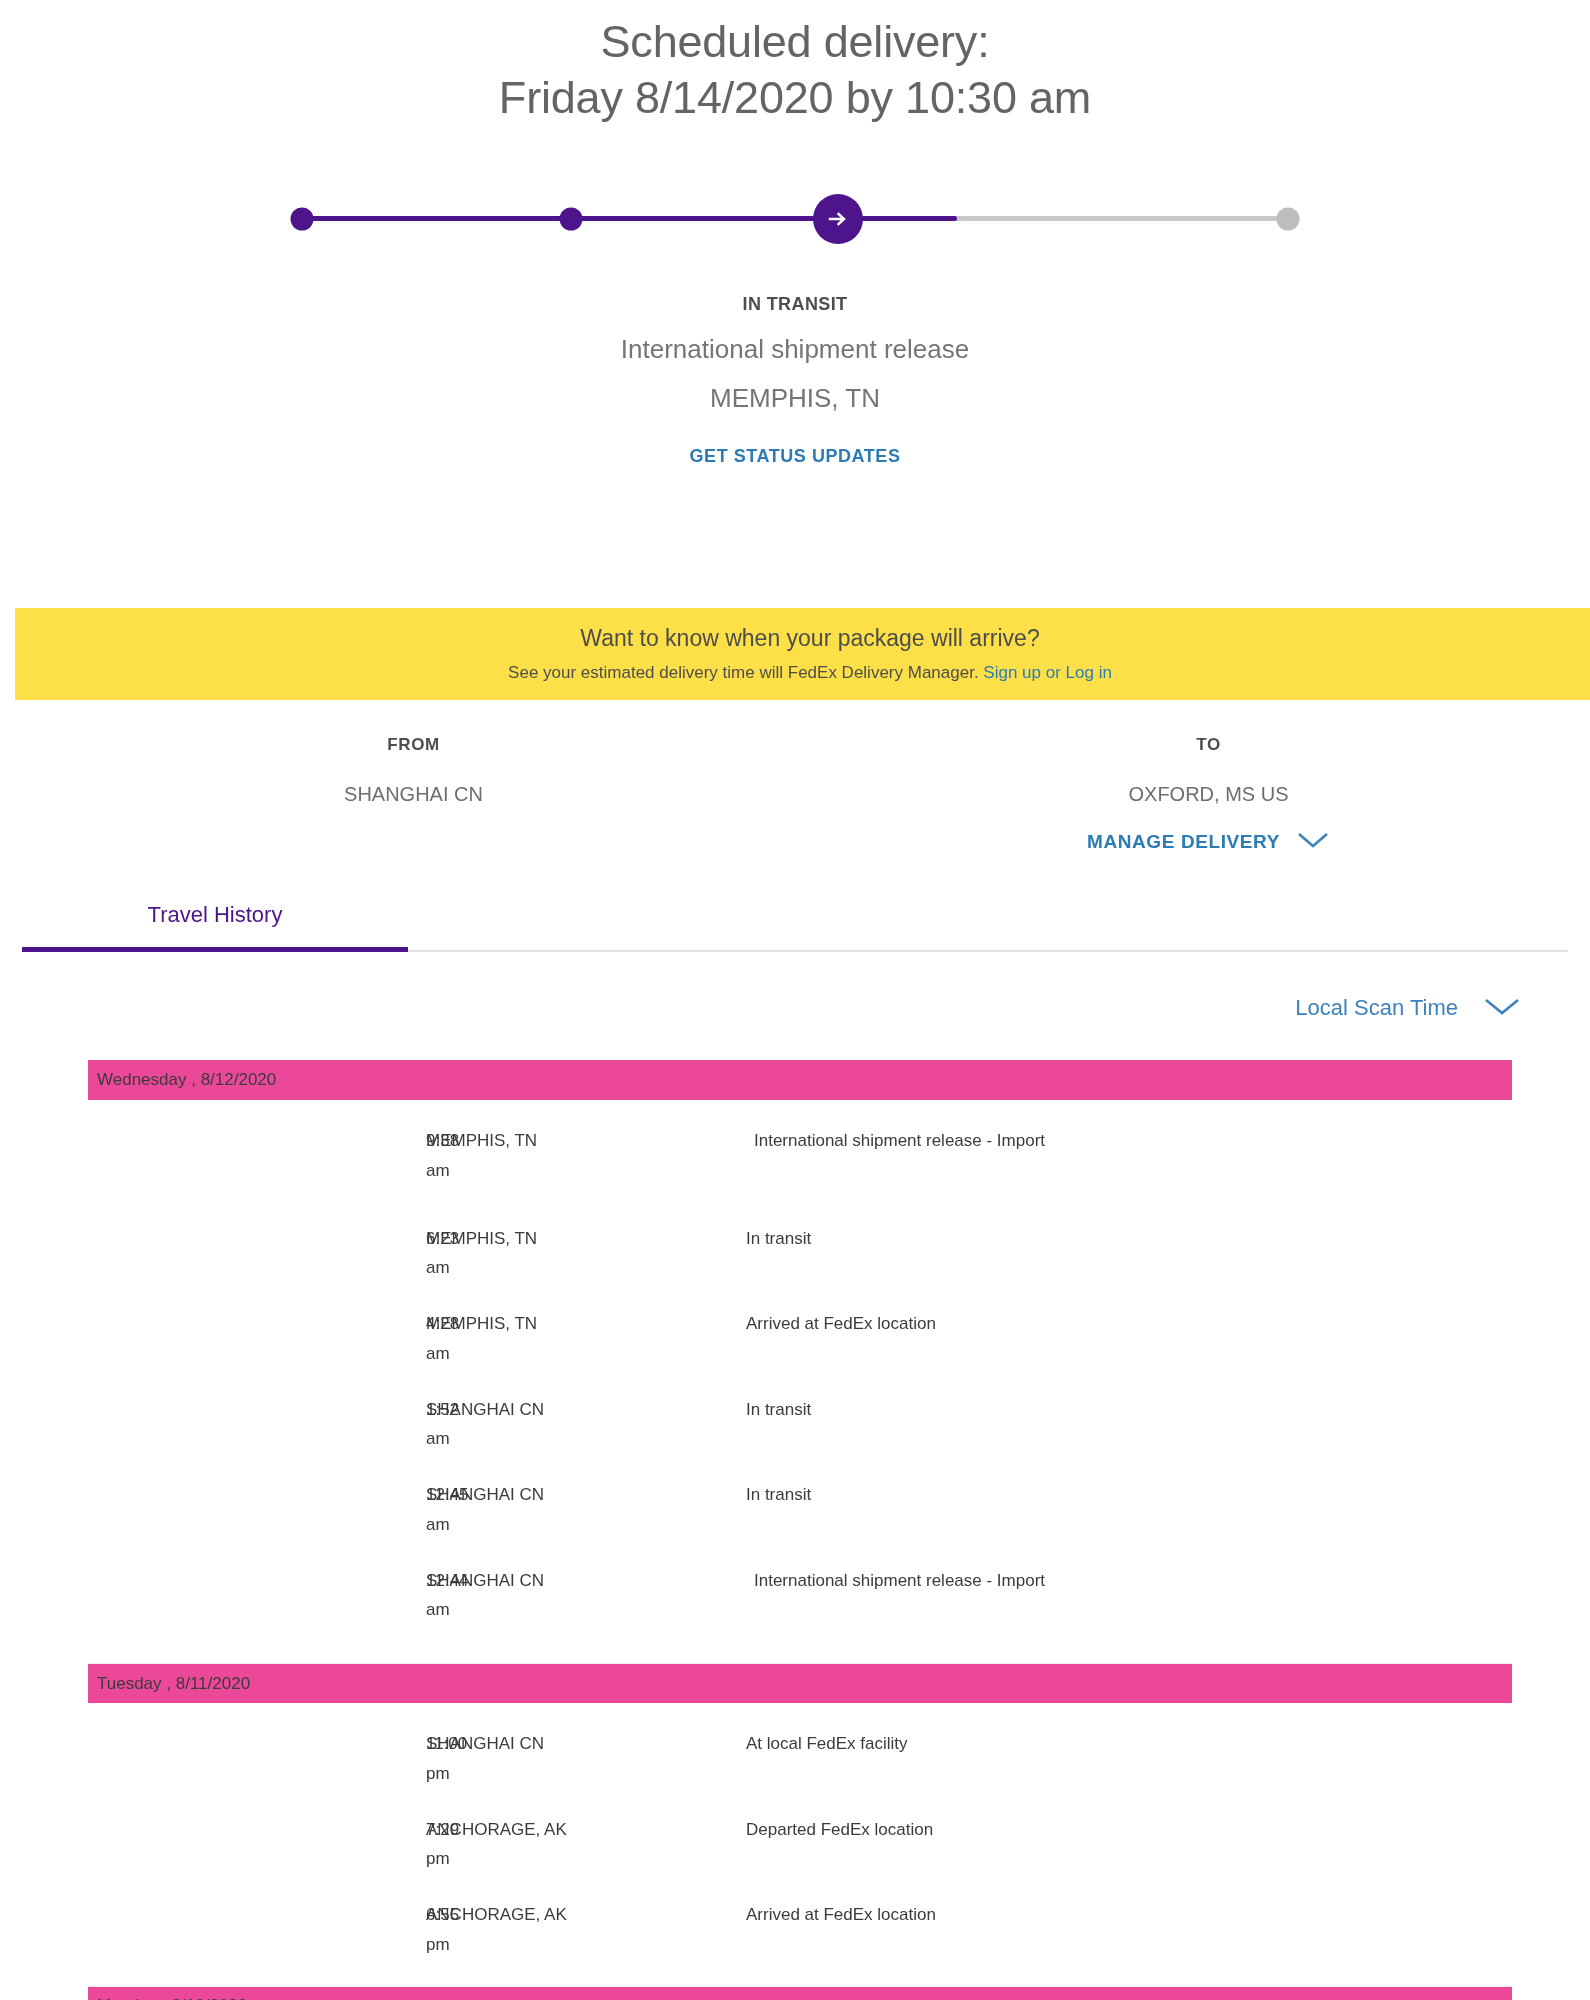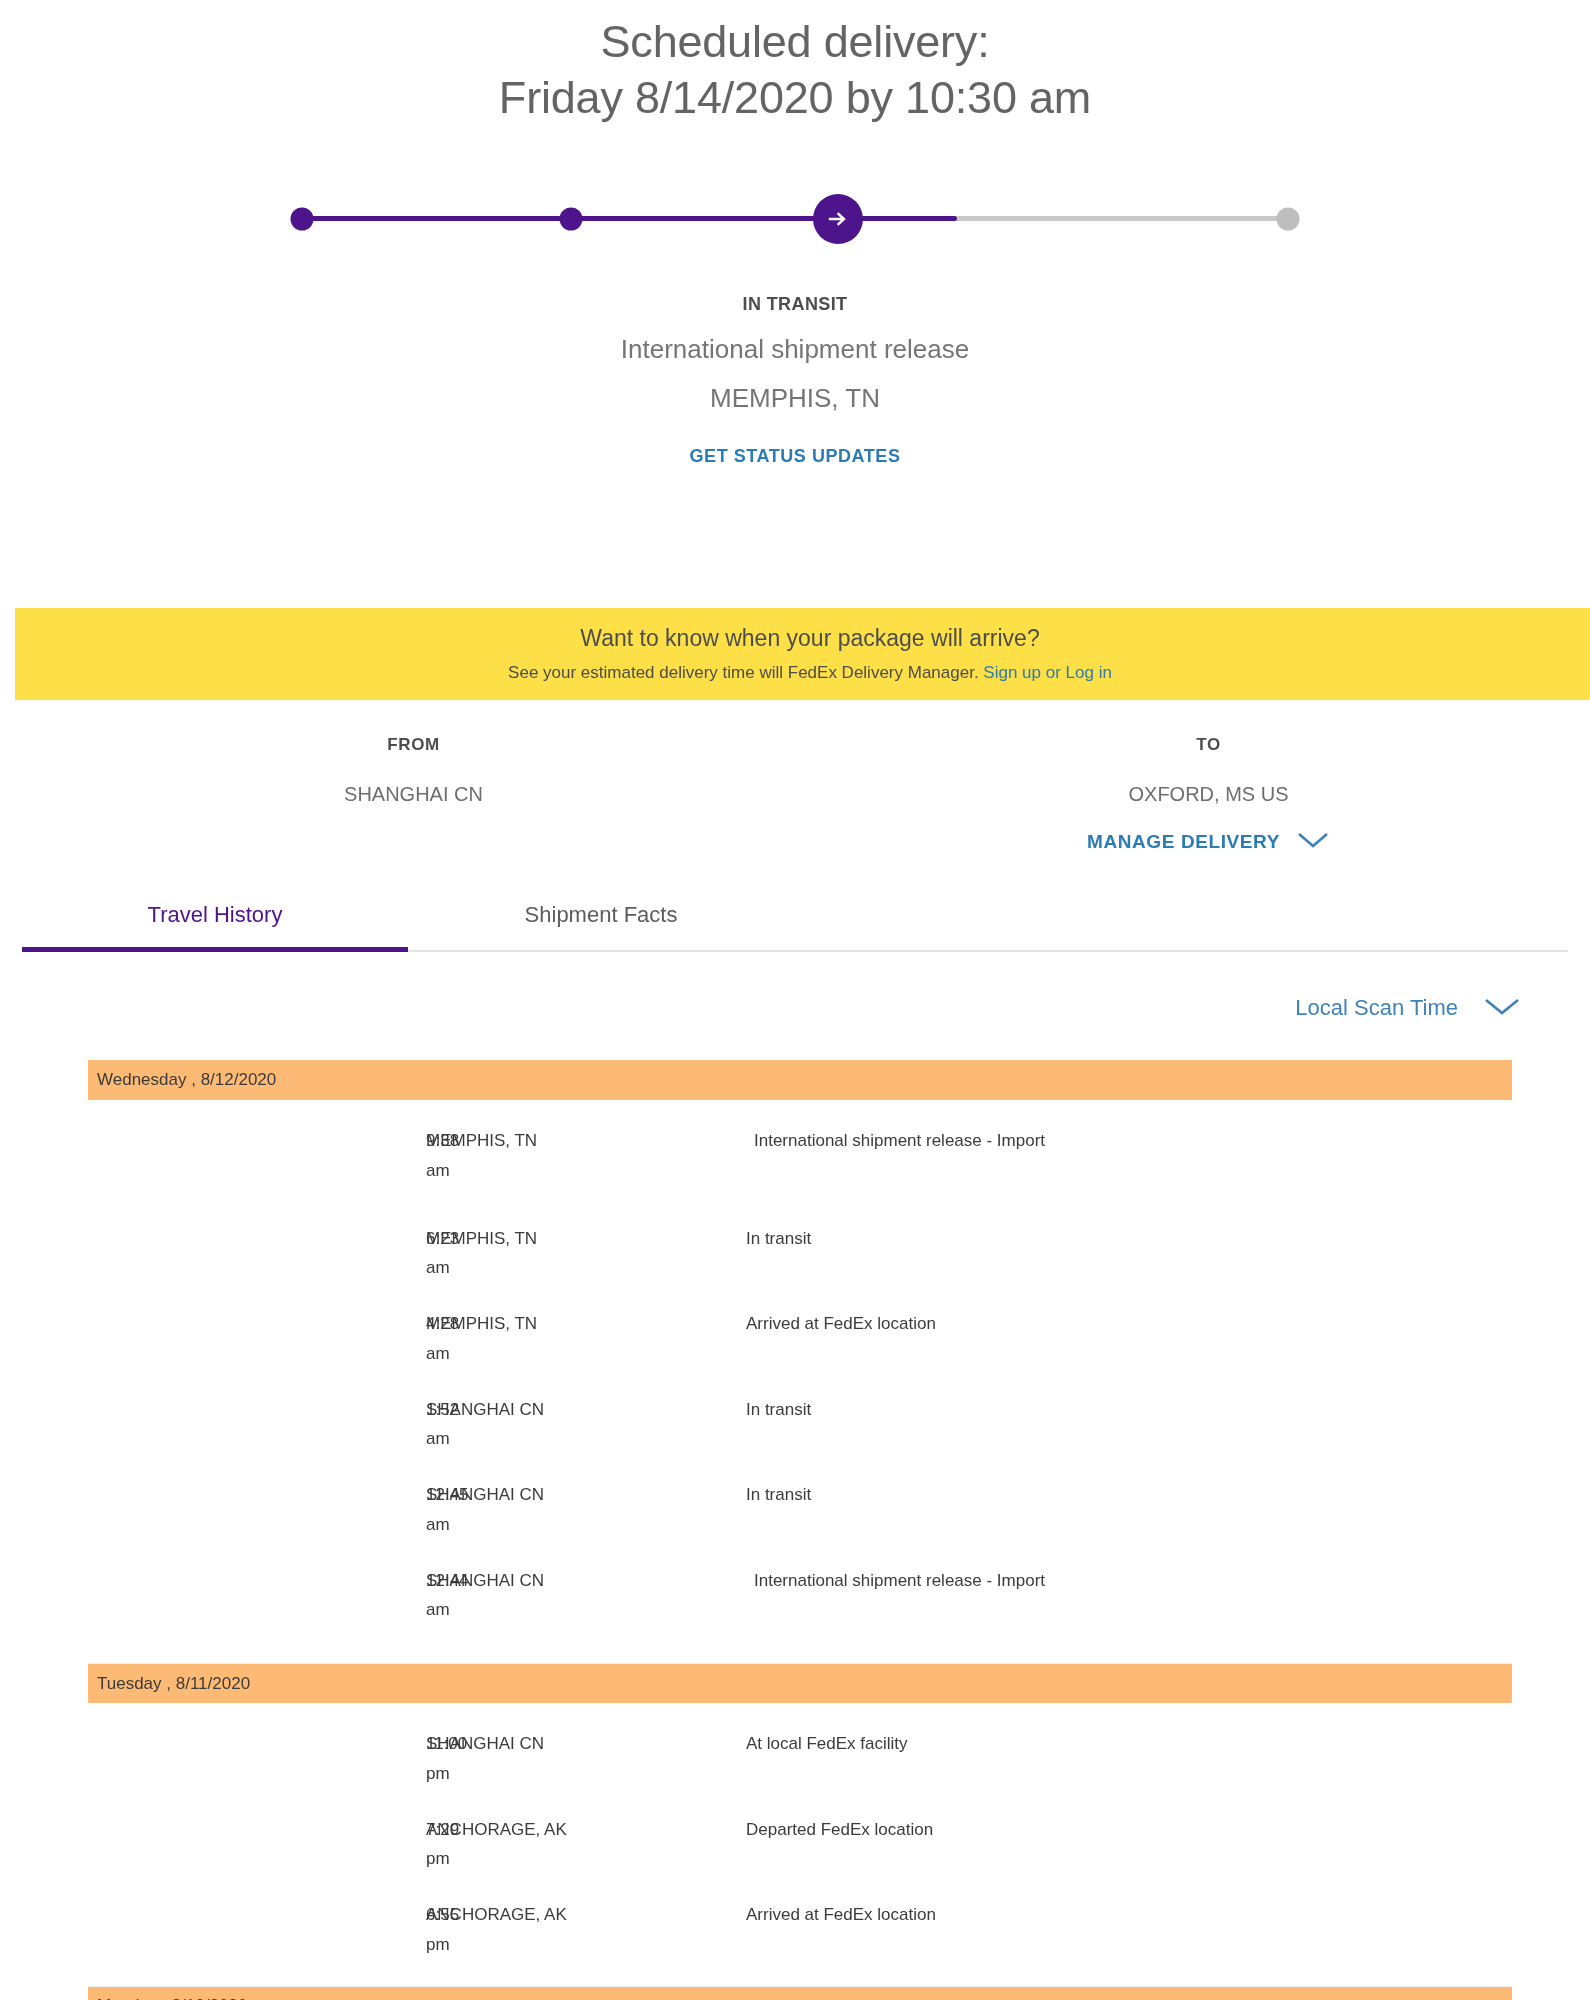--- a/index.html
+++ b/index.html
@@ -233,21 +233,21 @@
   }
 
   
   .history {
     position: absolute;
     left: 88px;
     top: 1060px;
     width: 1424px;
   }
   .day-header {
-    background: #fdba74;
+    background: #ec4899;
     height: 40px;
     display: flex;
     align-items: center;
     padding-left: 9px;
     font-size: 17px;
     color: #3b3b3b;
     border-top: 1px solid #eeeeee;
   }
   .day-header.first { border-top: none; }
   .rows { padding-top: 0; }
@@ -322,23 +322,20 @@
           </svg>
         </span>
       </div>
     </div>
   </div>
 
   <div class="tabs">
     <div class="tab active">
       <span>Travel History</span>
     </div>
-    <div class="tab">
-      <span>Shipment Facts</span>
-    </div>
   </div>
 
   <div class="scan-time">
     <span class="scan-time-label">Local Scan Time</span>
     <span class="chev">
       <svg width="40" height="22" viewBox="0 0 40 22">
         <path d="M4 5 L20 18 L36 5" stroke="#3d82bd" stroke-width="2.6" fill="none" stroke-linecap="butt"></path>
       </svg>
     </span>
   </div>

